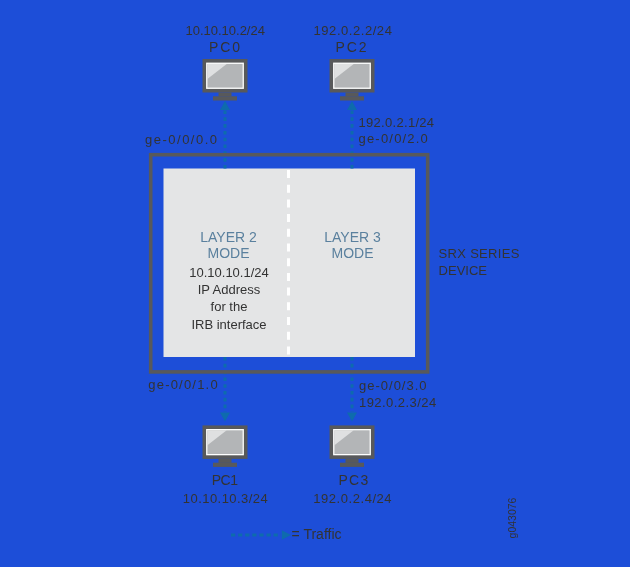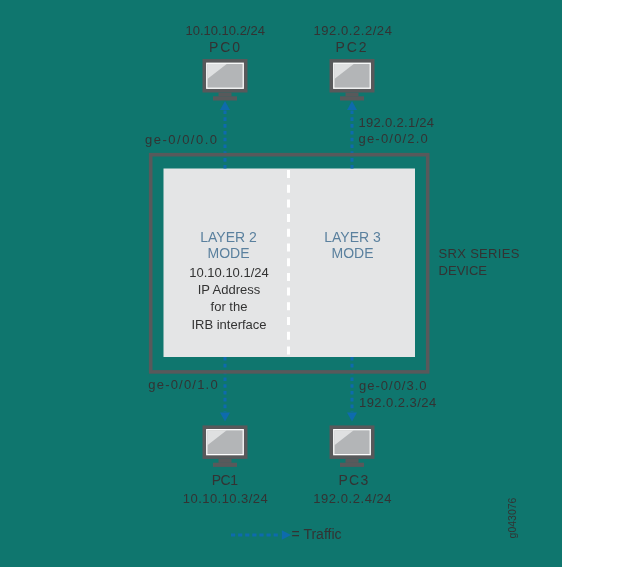--- a/index.html
+++ b/index.html
@@ -1,16 +1,16 @@
 <!DOCTYPE html>
 <html><head>
 <meta charset="utf-8">
 <style>
   html,body{margin:0;padding:0;background:#ffffff;}
-  #page{width:562px;height:567px;position:relative;background:#0f766e;overflow:hidden;}
+  #page{width:630px;height:567px;position:relative;background:#1d4ed8;overflow:hidden;}
   svg{position:absolute;left:0;top:0;}
   text{font-family:"Liberation Sans",sans-serif;}
 </style>
 </head>
 <body>
 <div id="page">
 <svg width="630" height="567" viewBox="0 0 630 567" fill="#333333">
 
   <rect x="163.5" y="168.5" width="251.5" height="188.5" fill="#e4e5e6"></rect>
 

